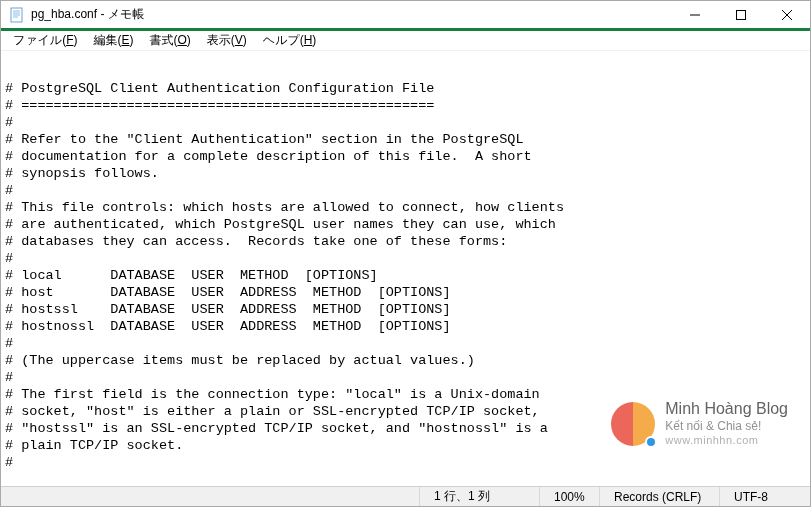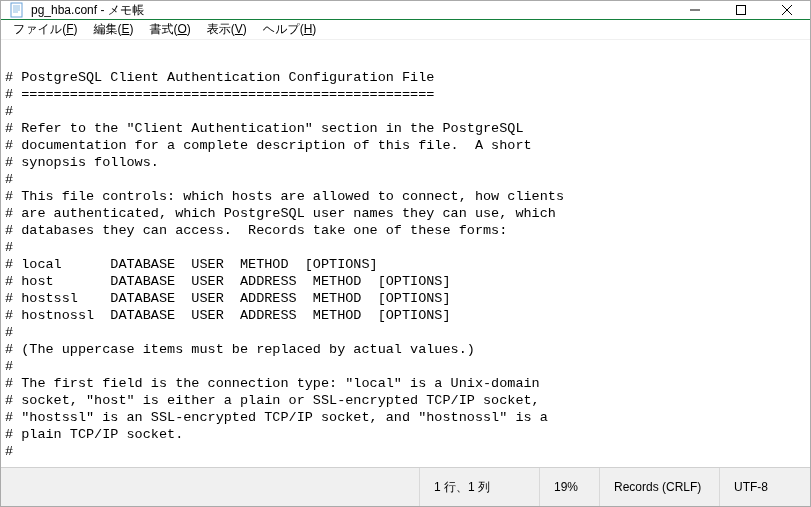--- a/index.html
+++ b/index.html
@@ -16,25 +16,25 @@
       width: 811px;
       height: 507px;
       background: #ffffff;
       border: 1px solid #aaa;
       display: flex;
       flex-direction: column;
       position: relative;
     }
     
     .titlebar {
-      height: 19px;
-      background: #ffffff;
-      display: flex;
-      align-items: center;
-      border-bottom: 1px solid #15803d;
+      height: 30px;
+      background: #ffffff;
+      display: flex;
+      align-items: center;
+      border-bottom: 3px solid #15803d;
     }
     .titlebar-icon {
       width: 16px;
       height: 16px;
       margin-left: 8px;
       display: inline-flex;
       align-items: center;
       justify-content: center;
     }
     .titlebar-title {
@@ -91,21 +91,21 @@
       margin-top: 27px;
     }
     
     .editor::-webkit-scrollbar { width: 17px; height: 17px; }
     .editor::-webkit-scrollbar-track { background: #f0f0f0; }
     .editor::-webkit-scrollbar-thumb { background: #c2c3c9; }
     .editor::-webkit-scrollbar-button { background: #f0f0f0; height: 17px; }
 
     
     .statusbar {
-      height: 39px;
+      height: 20px;
       background: #f0f0f0;
       border-top: 1px solid #d0d0d0;
       display: flex;
       align-items: stretch;
       font-size: 12px;
       color: #000;
     }
     .status-spacer { flex: 1; border-right: 1px solid #d9d9d9; }
     .status-cell {
       padding: 0 14px;
@@ -213,23 +213,35 @@
 # hostnossl  DATABASE  USER  ADDRESS  METHOD  [OPTIONS]
 #
 # (The uppercase items must be replaced by actual values.)
 #
 # The first field is the connection type: "local" is a Unix-domain
 # socket, "host" is either a plain or SSL-encrypted TCP/IP socket,
 # "hostssl" is an SSL-encrypted TCP/IP socket, and "hostnossl" is a
 # plain TCP/IP socket.
 #</div>
 
+    <div class="watermark">
+      <div class="wm-logo">
+        <div class="half-l"></div>
+          <div class="half-r"></div>
+          <div class="dot"></div>
+      </div>
+      <div class="wm-text">
+        <div class="wm-title">Minh Hoàng Blog</div>
+        <div class="wm-sub">Kết nối &amp; Chia sẻ!</div>
+        <div class="wm-url">www.minhhn.com</div>
+      </div>
+    </div>
   </div>
 
   <div class="statusbar">
     <div class="status-spacer"></div>
     <div class="status-cell wide">1 行、1 列</div>
-    <div class="status-cell">19%</div>
+    <div class="status-cell">100%</div>
     <div class="status-cell wide">Records (CRLF)</div>
     <div class="status-cell">UTF-8</div>
   </div>
 
 </div>
 
 </body></html>

